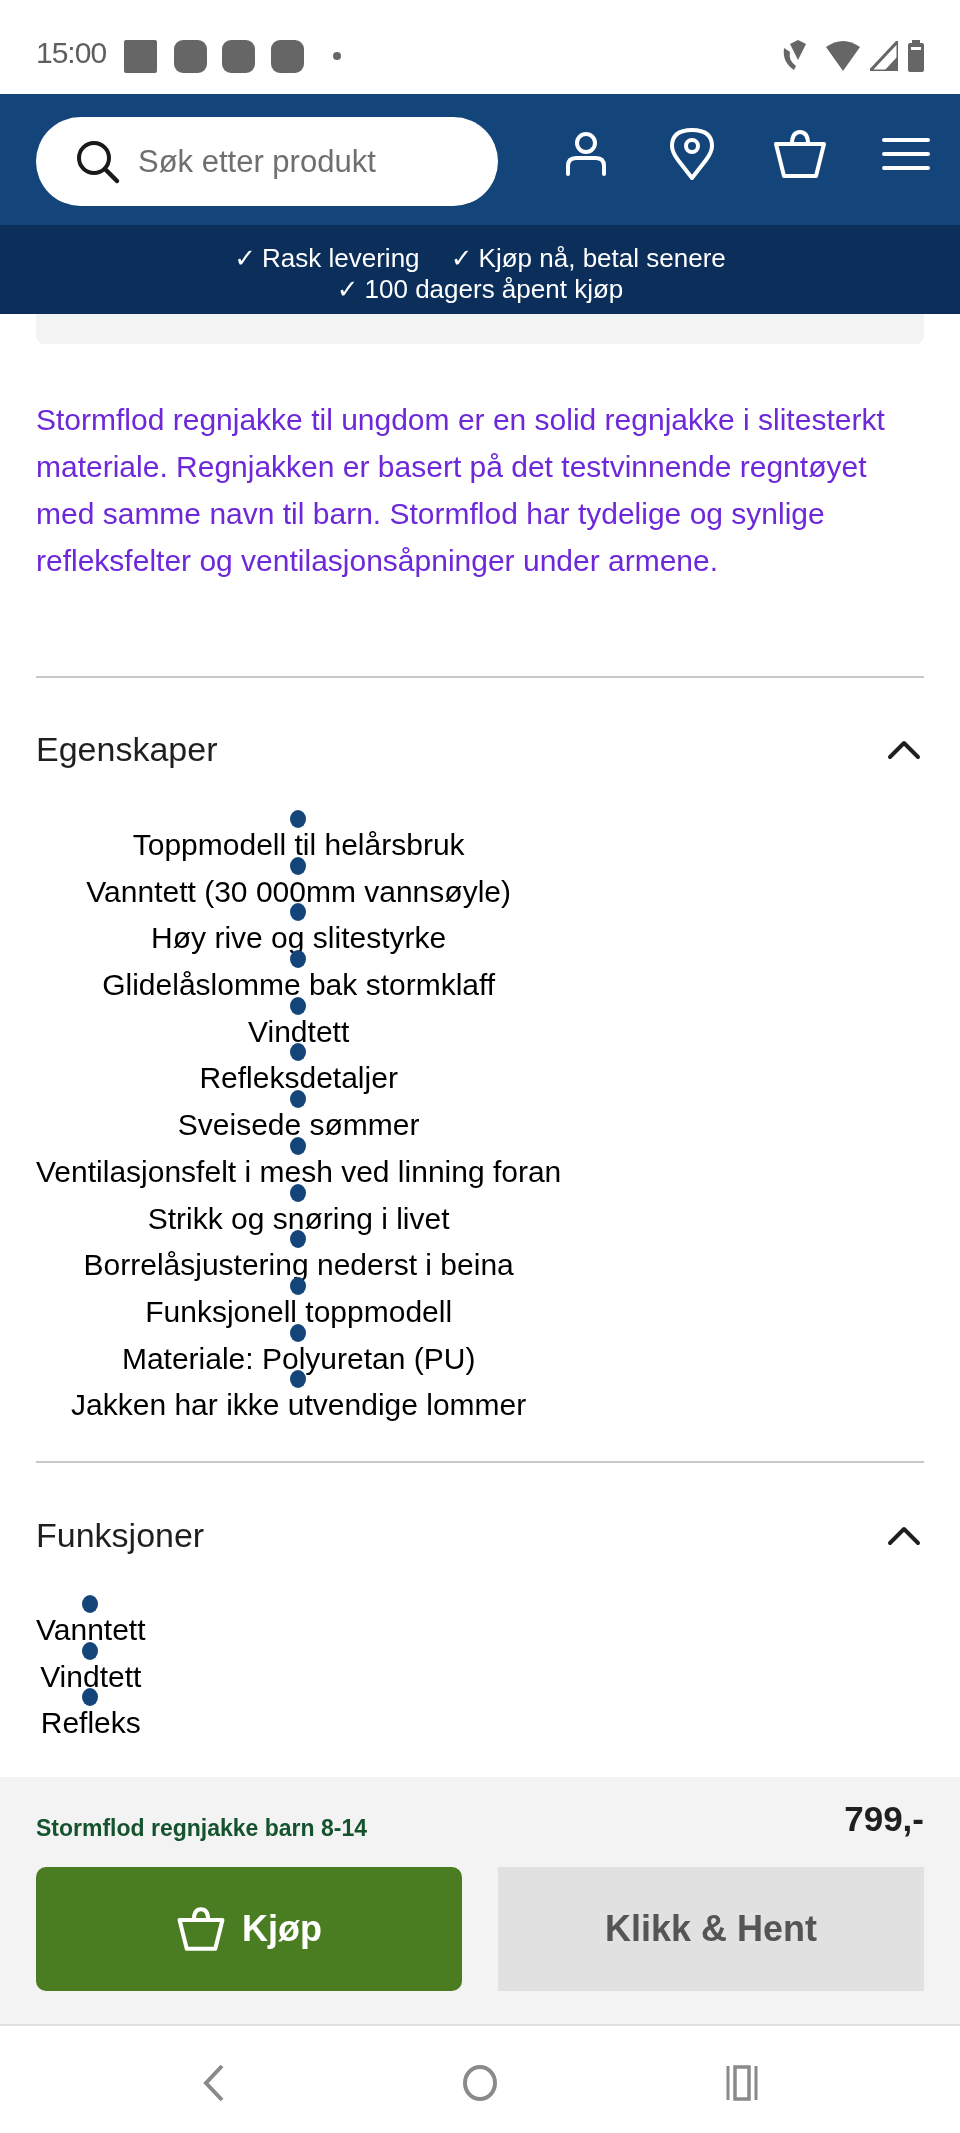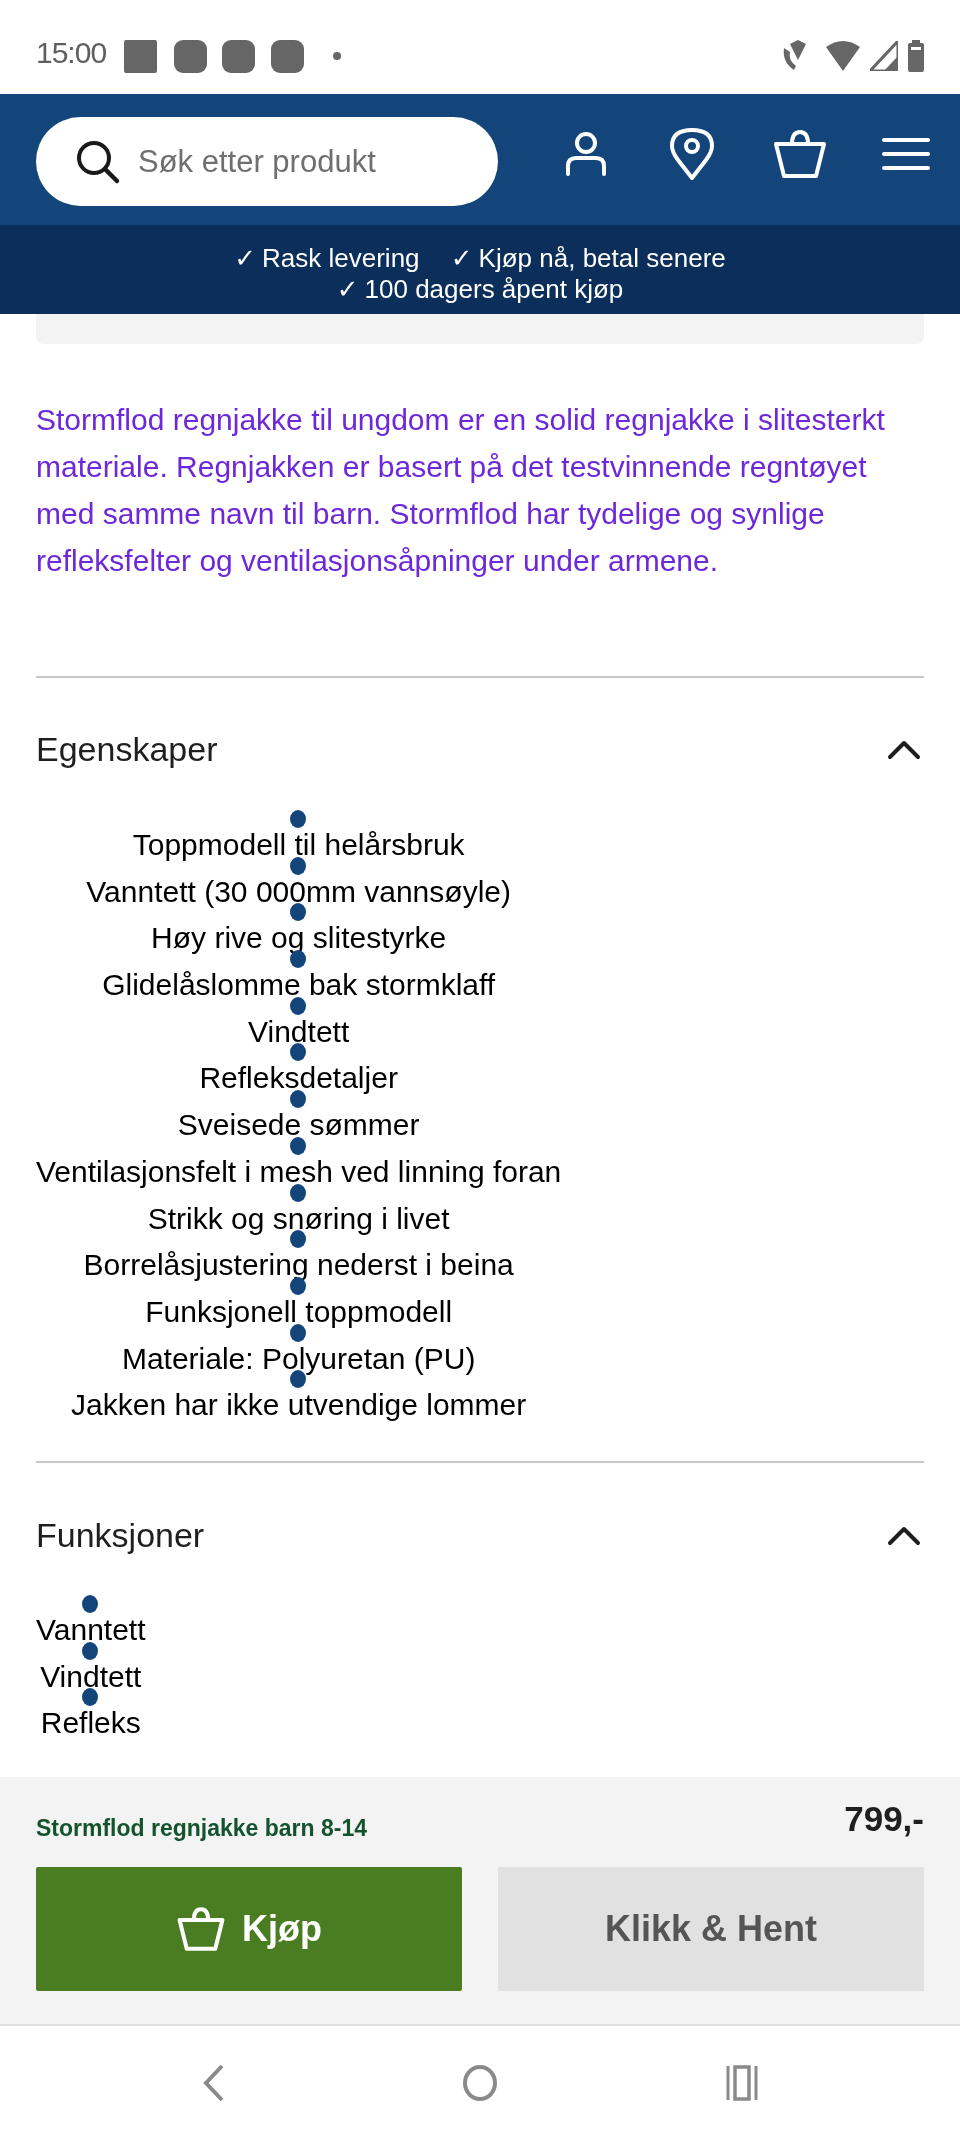--- a/index.html
+++ b/index.html
@@ -39,21 +39,21 @@
   .chevron-up-icon { width: 40px; height: 40px; }
 
   .bullet-list { position: absolute; left: 36px; list-style: none; }
   .bullet-list li { display: flex; align-items: center; height: 46.7px; font-size: 30px; color: #000000; flex-direction: column; }
   .bullet { width: 16px; height: 18px; border-radius: 50%; background: #13457a; margin-left: 26px; margin-right: 28px; flex: none; }
 
   
   .buy-bar { position: absolute; left: 0; top: 1777px; width: 960px; height: 249px; background: #f3f3f3; border-bottom: 2px solid #e0e0e0; }
   .product-name { position: absolute; left: 36px; top: 22px; font-size: 23px; font-weight: bold; color: #14532d; margin-top: 16px; }
   .product-price { position: absolute; right: 36px; top: 22px; font-size: 35px; font-weight: bold; color: #1f1f1f; }
-  .buy-button { position: absolute; left: 36px; top: 90px; width: 426px; height: 124px; background: #4a7d21; border-radius: 2px; border: none; display: flex; align-items: center; justify-content: center; color: #fff; font-size: 36px; font-weight: bold; cursor: pointer; font-family: "Liberation Sans", sans-serif; }
+  .buy-button { position: absolute; left: 36px; top: 90px; width: 426px; height: 124px; background: #4a7d21; border-radius: 10px; border: none; display: flex; align-items: center; justify-content: center; color: #fff; font-size: 36px; font-weight: bold; cursor: pointer; font-family: "Liberation Sans", sans-serif; }
   .buy-button svg { margin-right: 16px; }
   .pickup-button { position: absolute; left: 498px; top: 90px; width: 426px; height: 124px; background: #e1e1e1; border-radius: 0; border: none; display: flex; align-items: center; justify-content: center; color: #555; font-size: 36px; font-weight: bold; cursor: pointer; font-family: "Liberation Sans", sans-serif; }
 
   
   .nav-bar { position: absolute; left: 0; top: 2028px; width: 960px; height: 105px; background: #fff; }
   .nav-btn { position: absolute; top: 30px; width: 50px; height: 50px; cursor: pointer; }
 </style>
 </head>
 <body>
 

